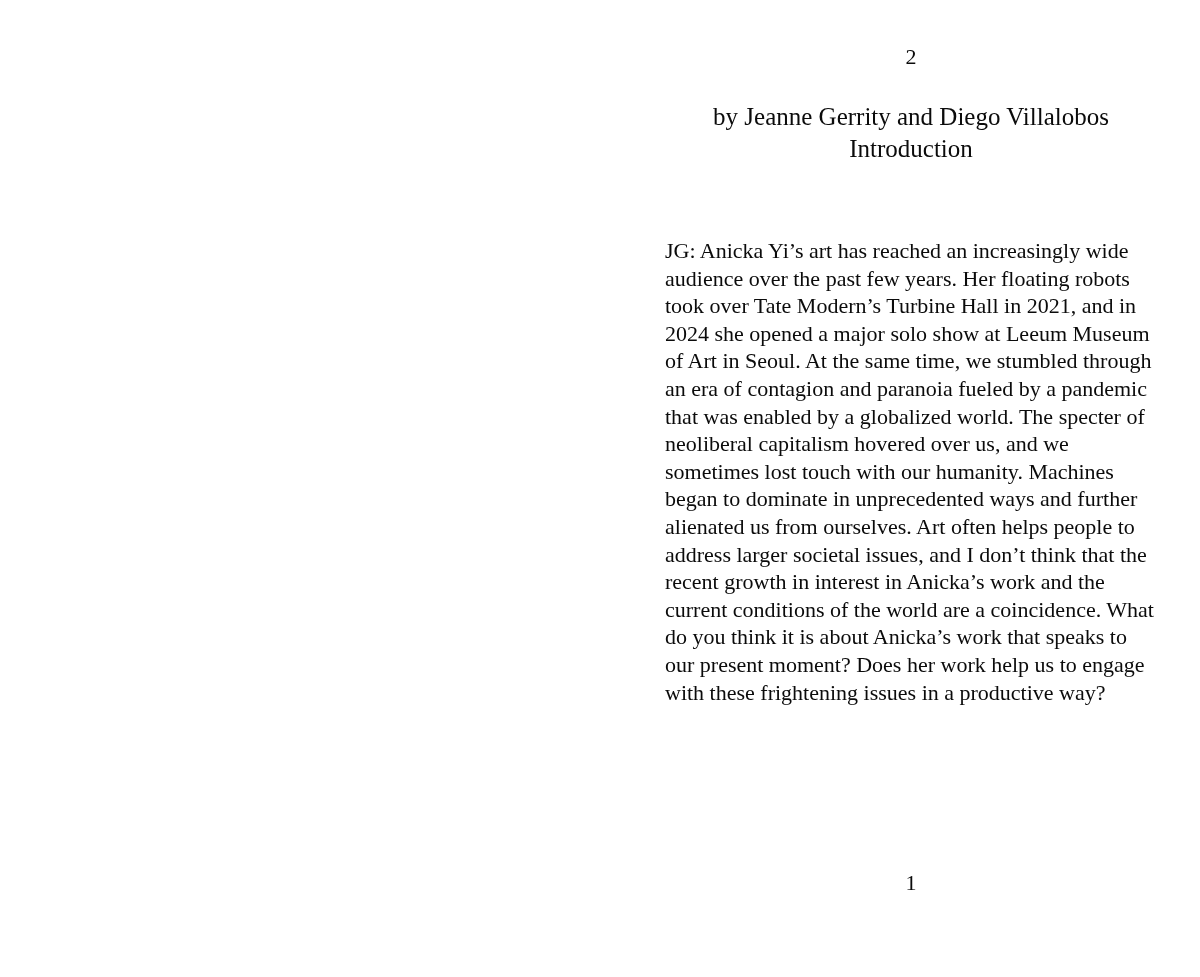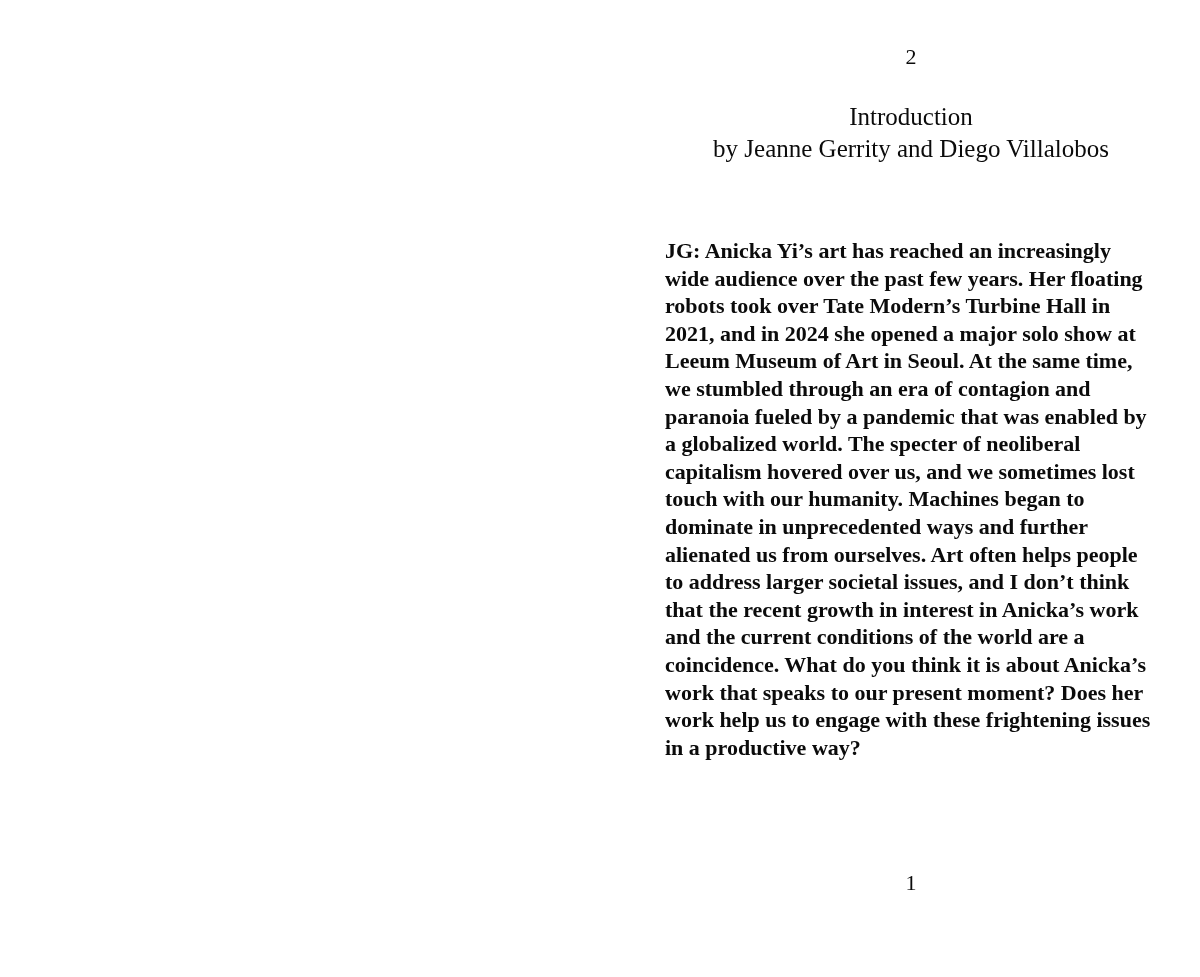--- a/index.html
+++ b/index.html
@@ -36,41 +36,40 @@
     line-height: 32px;
   }
   .body-text {
     position: absolute;
     left: 665px;
     top: 237px;
     width: 494px;
     font-size: 22px;
     line-height: 27.6px;
     text-align: left;
-    font-weight: bold;
   }
   .page-number-bottom {
     position: absolute;
     left: 665px;
     top: 870px;
     width: 492px;
     text-align: center;
     font-size: 22px;
     line-height: 26px;
   }
 </style>
 </head>
 <body>
 
 <div class="book-page">
 
   <div class="page-number-top">2</div>
 
   <div class="heading">
+    <div>by Jeanne Gerrity and Diego Villalobos</div>
     <div>Introduction</div>
-    <div>by Jeanne Gerrity and Diego Villalobos</div>
   </div>
 
   <div class="body-text">JG: Anicka Yi’s art has reached an increasingly wide audience over the past few years. Her floating robots took over Tate Modern’s Turbine Hall in 2021, and in 2024 she opened a major solo show at Leeum Museum of Art in Seoul. At the same time, we stumbled through an era of contagion and paranoia fueled by a pandemic that was enabled by a globalized world. The specter of neoliberal capitalism hovered over us, and we sometimes lost touch with our humanity. Machines began to dominate in unprecedented ways and further alienated us from ourselves. Art often helps people to address larger societal issues, and I don’t think that the recent growth in interest in Anicka’s work and the current conditions of the world are a coincidence. What do you think it is about Anicka’s work that speaks to our present moment? Does her work help us to engage with these frightening issues in a productive way?</div>
 
   <div class="page-number-bottom">1</div>
 
 </div>
 
 </body></html>

